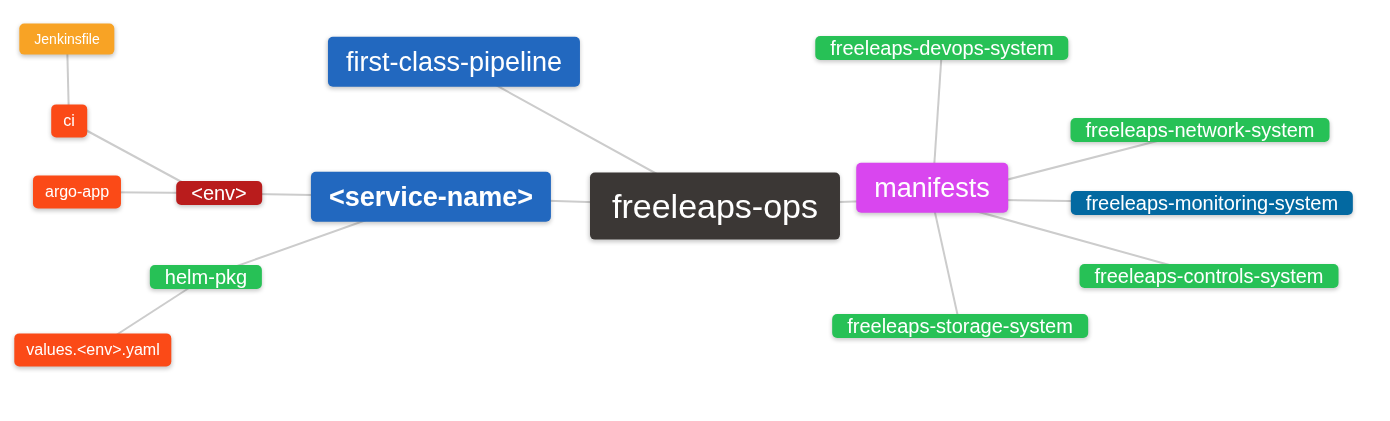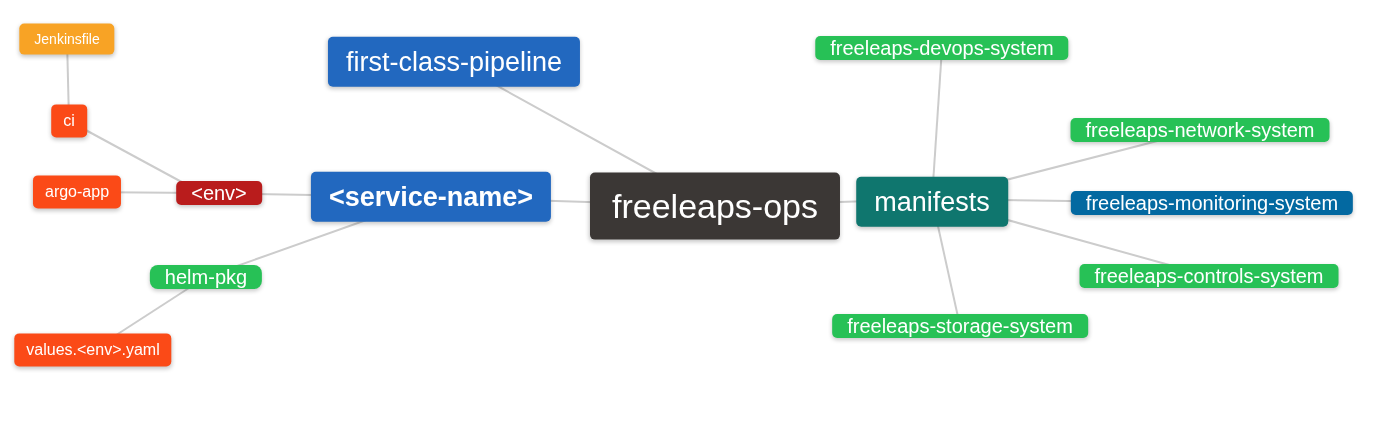--- a/index.html
+++ b/index.html
@@ -68,27 +68,27 @@
   <div id="nodes">
       <div class="node root" style="left: 715px; top: 206px; background: rgb(59, 55, 53);">
         <span>freeleaps-ops</span>
       </div>
       <div class="node branch" style="left: 454px; top: 62px; background: rgb(34, 104, 191);">
         <span>first-class-pipeline</span>
       </div>
       <div class="node branch" style="left: 431px; top: 197px; background: rgb(34, 104, 191); font-weight: bold;">
         <span>&lt;service-name&gt;</span>
       </div>
-      <div class="node branch" style="left: 932px; top: 202px; background: #0f766e;">
+      <div class="node branch" style="left: 932px; top: 188px; background: #d946ef;">
         <span>manifests</span>
       </div>
       <div class="node leaf-lg" style="left: 219px; top: 193px; background: #b91c1c;">
         <span>&lt;env&gt;</span>
       </div>
-      <div class="node leaf-lg" style="left: 206px; top: 277px; background: rgb(39, 193, 86); border-radius: 8px;">
+      <div class="node leaf-lg" style="left: 206px; top: 277px; background: rgb(39, 193, 86);">
         <span>helm-pkg</span>
       </div>
       <div class="node leaf-md" style="left: 69px; top: 121px; background: rgb(251, 74, 23);">
         <span>ci</span>
       </div>
       <div class="node leaf-md" style="left: 77px; top: 192px; background: rgb(251, 74, 23);">
         <span>argo-app</span>
       </div>
       <div class="node leaf-md" style="left: 93px; top: 350px; background: rgb(251, 74, 23);">
         <span>values.&lt;env&gt;.yaml</span>

